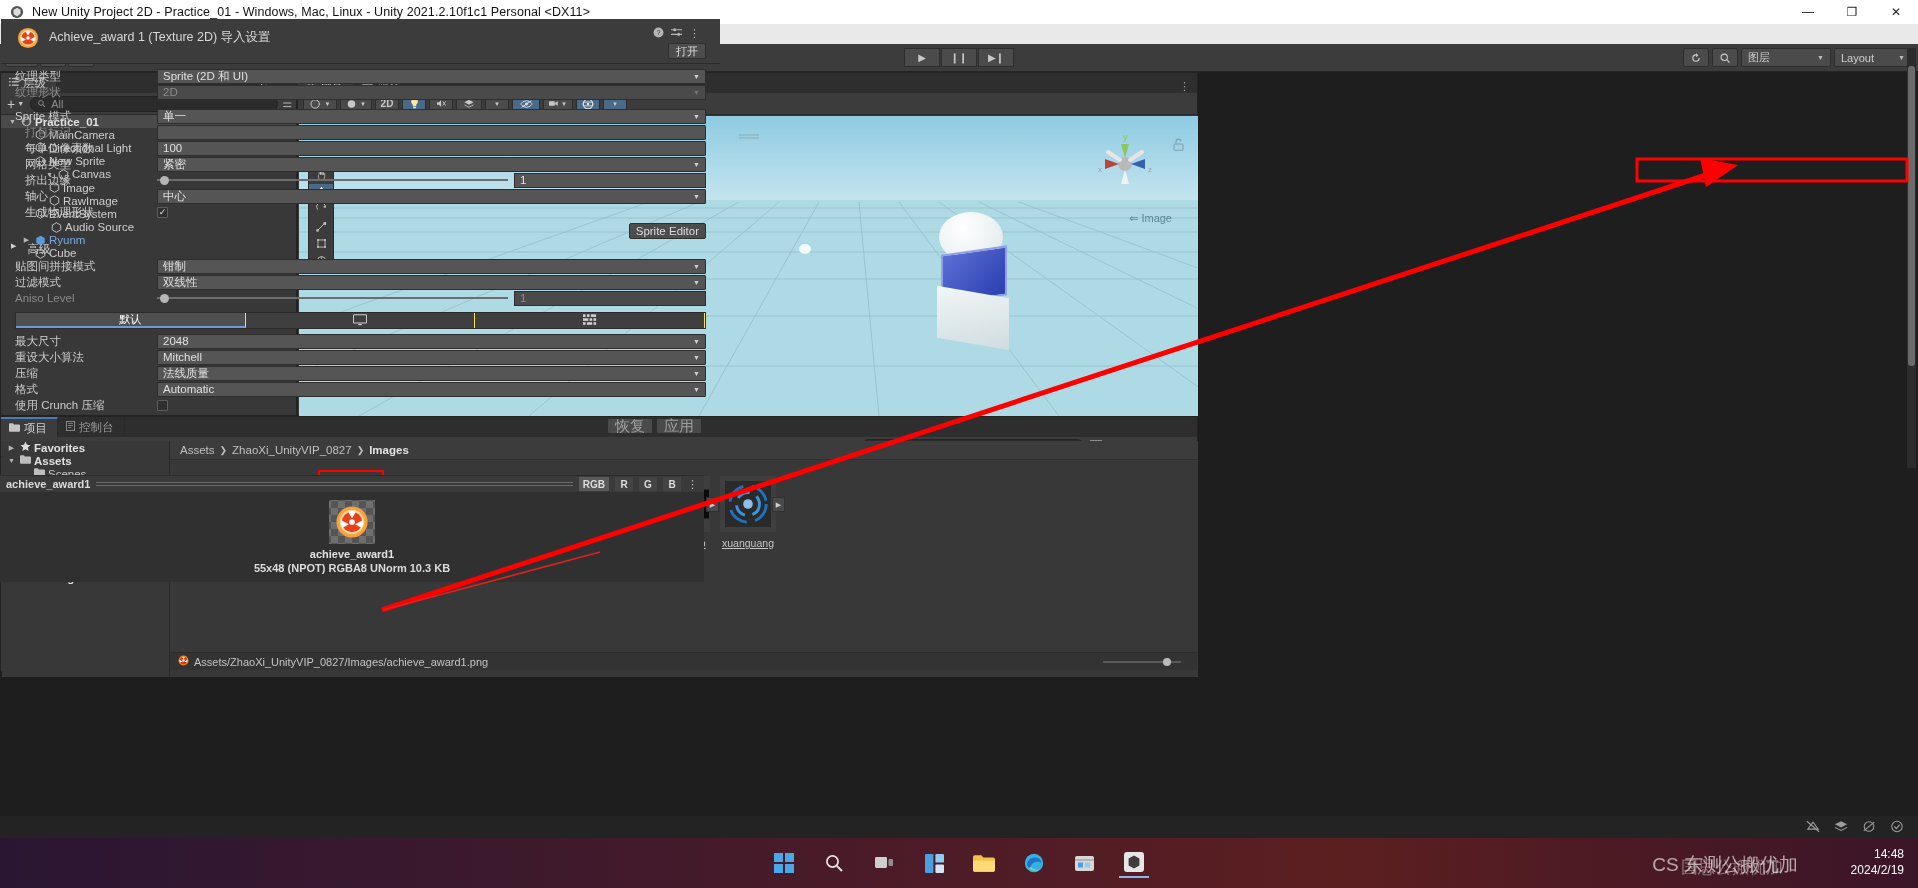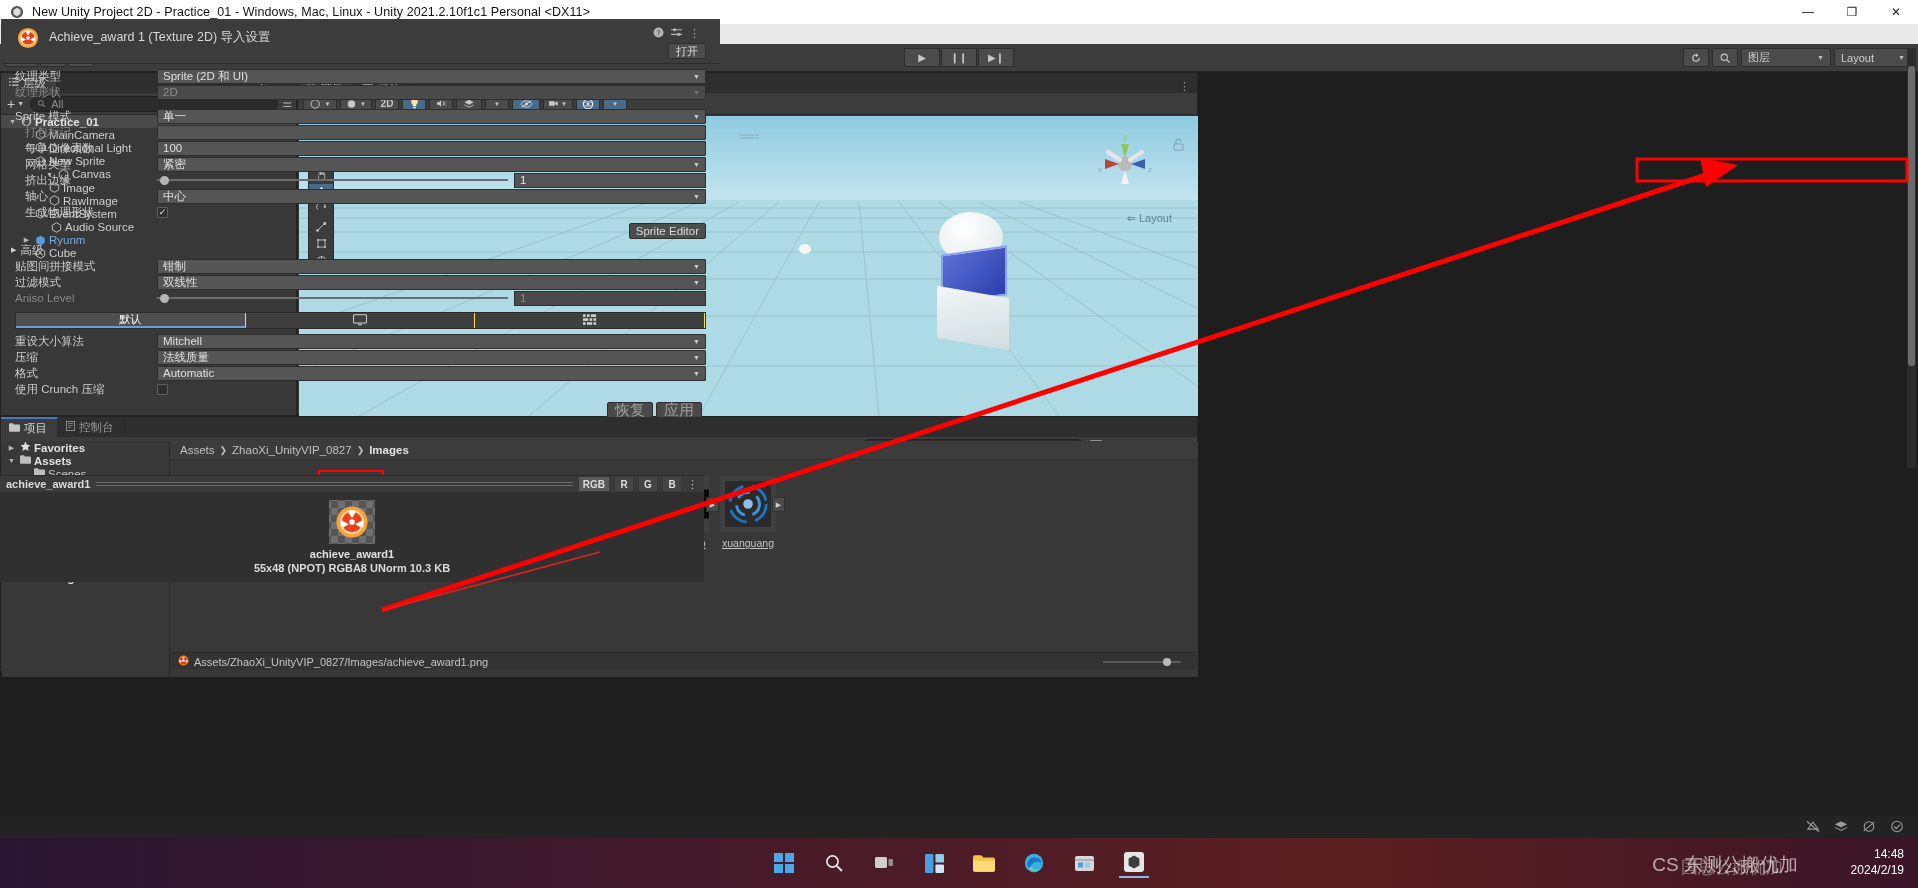--- a/index.html
+++ b/index.html
@@ -143,21 +143,21 @@
   .sliderrow { flex:1; display:flex; align-items:center; gap:6px;}
   .slider { flex:1; height:2px; background:#6d6d6d; position:relative;}
   .sknob { position:absolute; left:3px; top:-3.5px; width:9px; height:9px; border-radius:50%; background:#b5b5b5;}
   .snum { width:192px; height:15px; background:#555; border:1px solid #2e2e2e; font-size:11.5px;
     color:#e4e4e4; display:flex; align-items:center; padding-left:5px;}
   .snum.dim { background:#4a4a4a; color:#8c8c8c;}
   .chk { width:11px; height:11px; background:#2f2f2f; border:1px solid #5e5e5e; border-radius:1px;
     display:flex; align-items:center; justify-content:center; font-size:9px; color:#e2e2e2;}
   .spritebtn { position:absolute; right:14px; height:16px; background:#4d4d4d; border:1px solid #2f2f2f;
     border-radius:2px; font-size:11.5px; color:#dcdcdc; display:flex; align-items:center; padding:0 6px;}
-  .foldrow { height:16px; display:flex; align-items:center; gap:4px; margin-left:10px; font-size:11.5px; color:#cfcfcf;}
+  .foldrow { height:16px; display:flex; align-items:flex-start; gap:11px; margin-left:10px; font-size:11.5px; color:#cfcfcf;}
   .platform-tabs { margin:6px 14px 0 14px; height:17px; display:flex; border:1px solid #2c2c2c;}
   .ptabi { flex:1; display:flex; align-items:center; justify-content:center; font-size:11px;
     background:#3f3f3f; color:#cfcfcf; border-right:1px solid #fde047;}
   .ptabi.on { background:#4f4f4f; color:#fff; border-bottom:2px solid #6e9ad6;}
   .applyrow { position:absolute; right:18px; display:flex; gap:3px; }
   .applybtn { height:16px; background:#4a4a4a; border:1px solid #2e2e2e; border-radius:2px;
     font-size:15px; color:#9d9d9d; display:flex; align-items:center; padding:0 7px;}
   .previewbar { position:absolute; left:0; width:704px; height:17px; background:#3a3a3a;
     border-top:1px solid #2b2b2b; display:flex; align-items:center; padding:0 6px; gap:6px;}
   .pv-name { font-size:11px; color:#dadada; font-weight:bold;}
@@ -608,21 +608,21 @@
           <text x="6" y="42" font-size="8" fill="#9aa6aa">x</text>
           <text x="56" y="42" font-size="8" fill="#9aa6aa">z</text>
         </svg>
       </div>
       <div class="lockico">
         <svg width="11" height="13" viewBox="0 0 11 13">
             <rect x="1" y="6" width="9" height="6.2" rx="1" fill="none" stroke="#7ea4ad" stroke-width="1.1"></rect>
             <path d="M3 6V3.6a2.5 2.5 0 015 0" fill="none" stroke="#7ea4ad" stroke-width="1.1"></path>
           </svg>
       </div>
-      <div class="persp">⇐ Layout</div>
+      <div class="persp">⇐ Image</div>
     </div>
   </div>
 
   <div class="panel" id="project">
     <div class="ptabs">
       <div class="ptab" style="border-top:2px solid #4a78b8">
         <span>
           <svg width="11" height="9" viewBox="0 0 13 10">
               <path d="M0 1.2A1.2 1.2 0 011.2 0h3.4l1.2 1.4h6A1.2 1.2 0 0113 2.6V8.8A1.2 1.2 0 0111.8 10H1.2A1.2 1.2 0 010 8.8z" fill="#c5c5c5"></path>
             </svg>
@@ -1077,20 +1077,27 @@
                 <rect x="7.5" y="4.5" width="3" height="3" fill="#cfcfcf"></rect>
                 <rect x="12" y="4.5" width="3" height="3" fill="#cfcfcf"></rect>
                 <rect x="0" y="9" width="3" height="3" fill="#cfcfcf"></rect>
                 <rect x="4.5" y="9" width="6" height="3" fill="#cfcfcf"></rect>
                 <rect x="12" y="9" width="3" height="3" fill="#cfcfcf"></rect>
               </svg></span>
           </div>
         </div>
 
       <div id="insrows3" style="margin-top:4px">
+          <div class="row">
+            <div class="rlabel">最大尺寸</div>
+            <div class="field">
+              <span>2048</span>
+              <span class="car">▼</span>
+            </div>
+          </div>
           <div class="row">
             <div class="rlabel">重设大小算法</div>
             <div class="field">
               <span>Mitchell</span>
               <span class="car">▼</span>
             </div>
           </div>
           <div class="row">
             <div class="rlabel">压缩</div>
             <div class="field">

